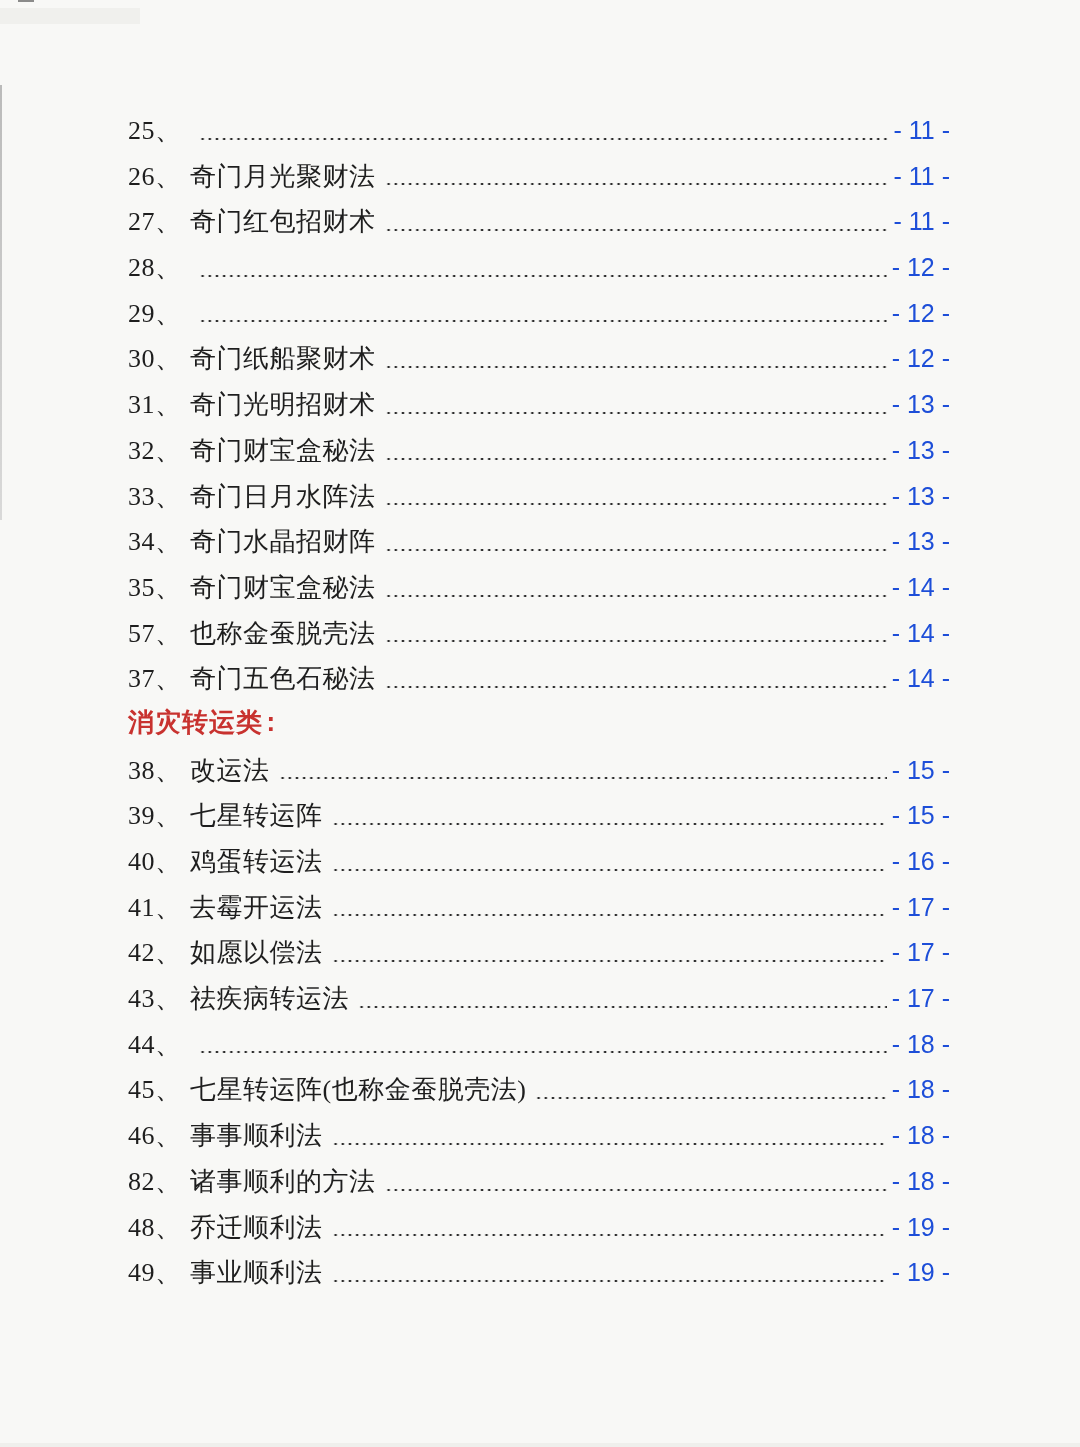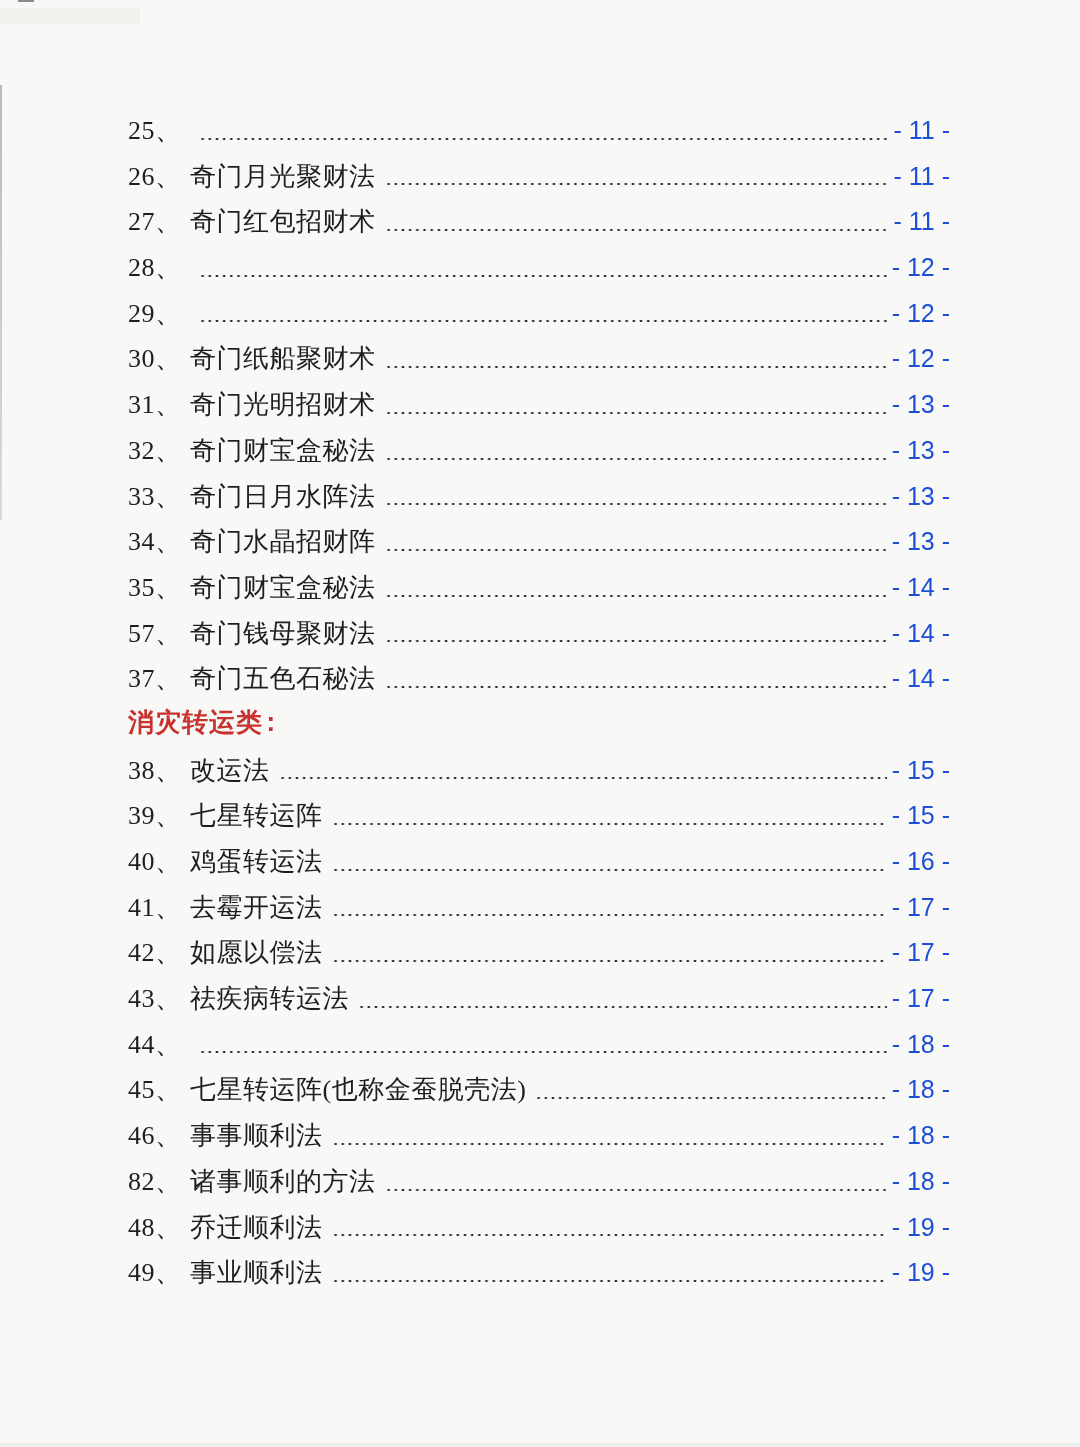--- a/index.html
+++ b/index.html
@@ -182,21 +182,21 @@
     <span class="toc-num">35</span>
       <span class="toc-sep">、</span>
       <span class="toc-title">奇门财宝盒秘法</span>
     <span class="dot-leader"></span>
     <span class="page-label">- 14 -</span>
   </div>
 
   <div class="toc-row">
     <span class="toc-num">57</span>
       <span class="toc-sep">、</span>
-      <span class="toc-title">奇门钱母聚财法</span>
+      <span class="toc-title">也称金蚕脱壳法</span>
     <span class="dot-leader"></span>
     <span class="page-label">- 14 -</span>
   </div>
 
   <div class="toc-row">
     <span class="toc-num">37</span>
       <span class="toc-sep">、</span>
       <span class="toc-title">奇门五色石秘法</span>
     <span class="dot-leader"></span>
     <span class="page-label">- 14 -</span>

